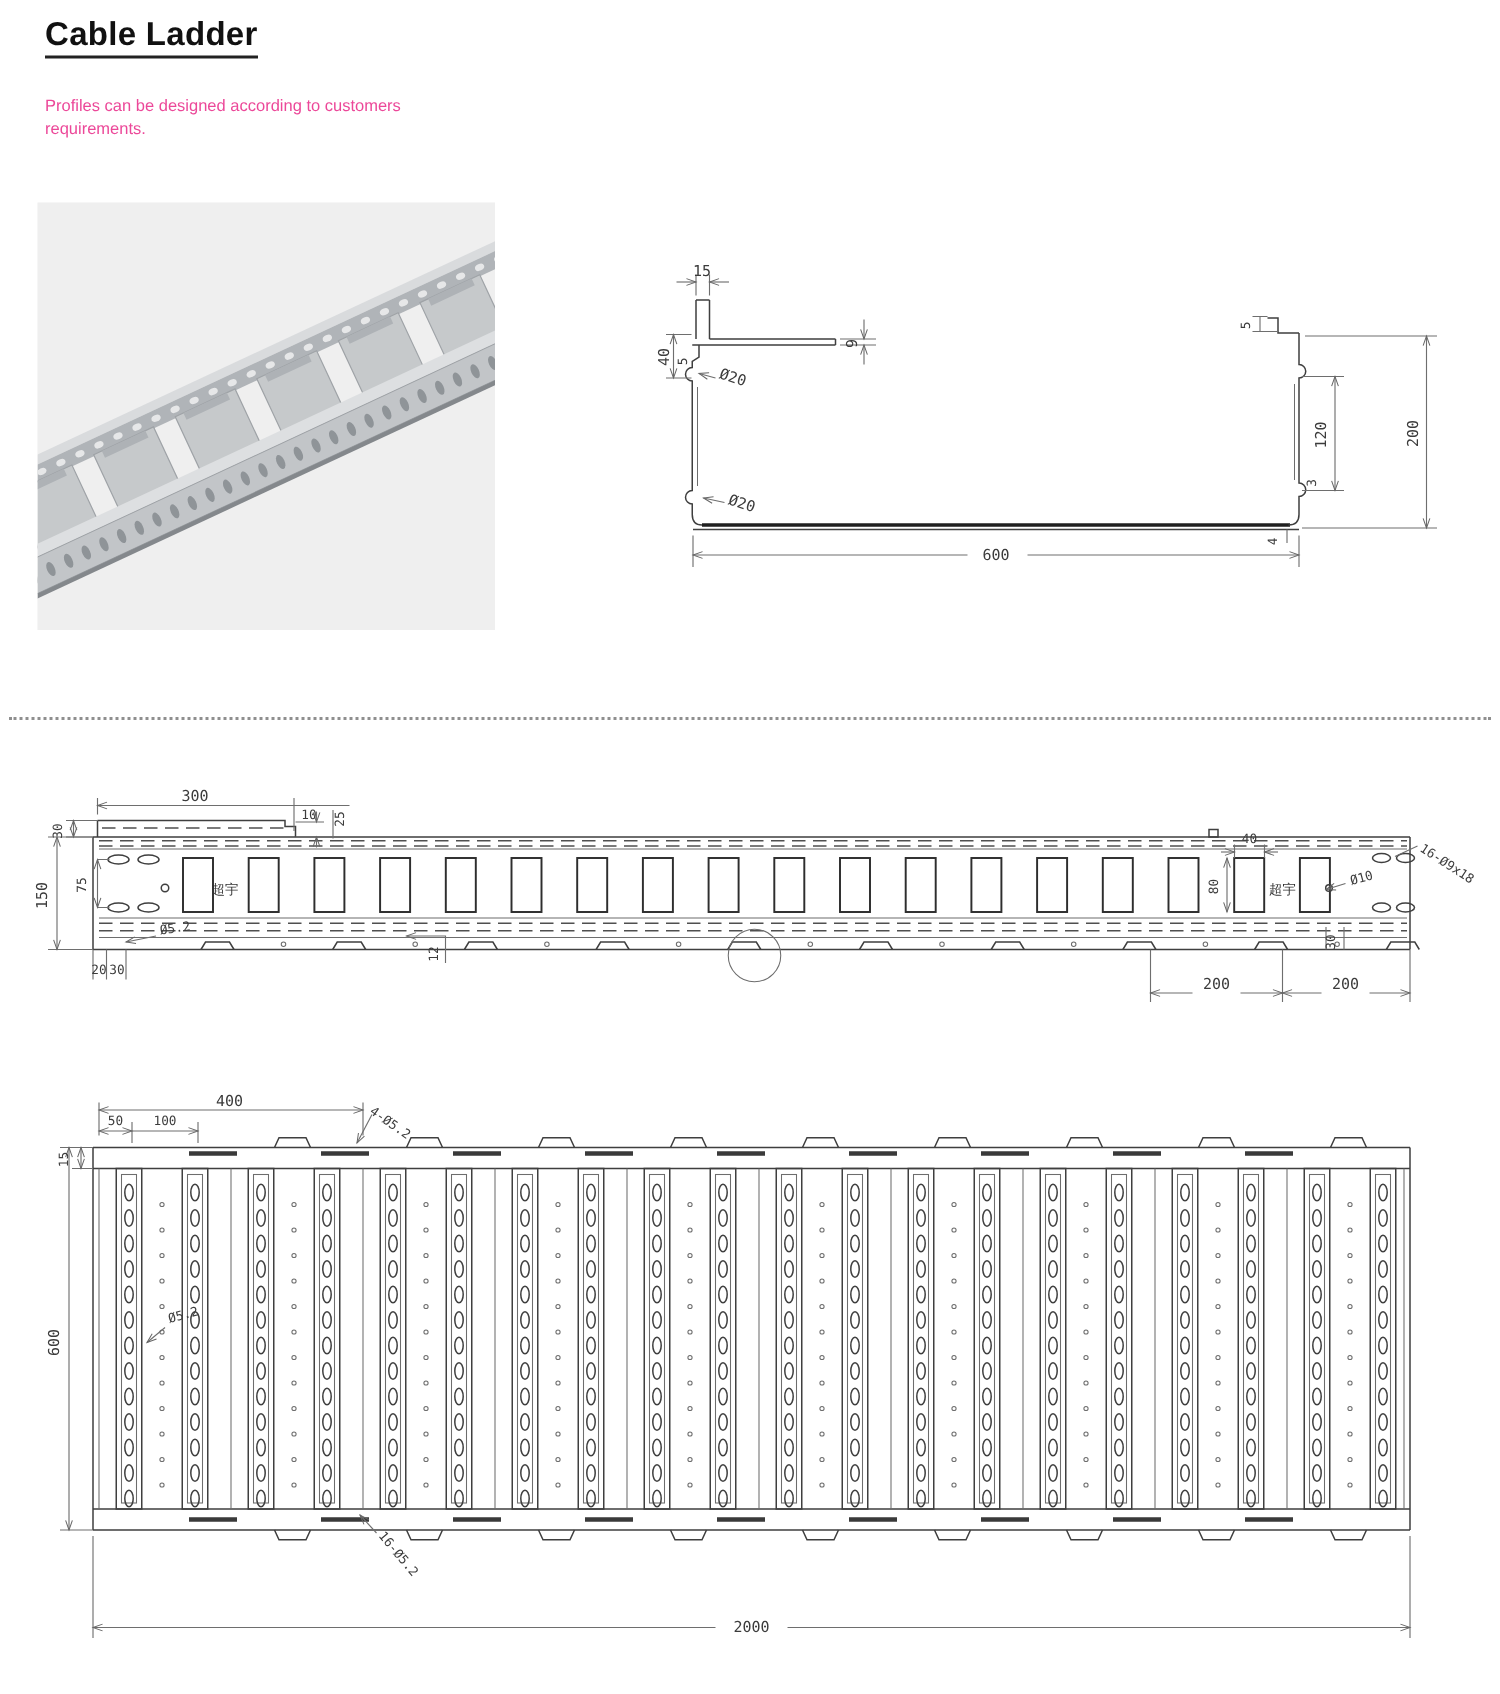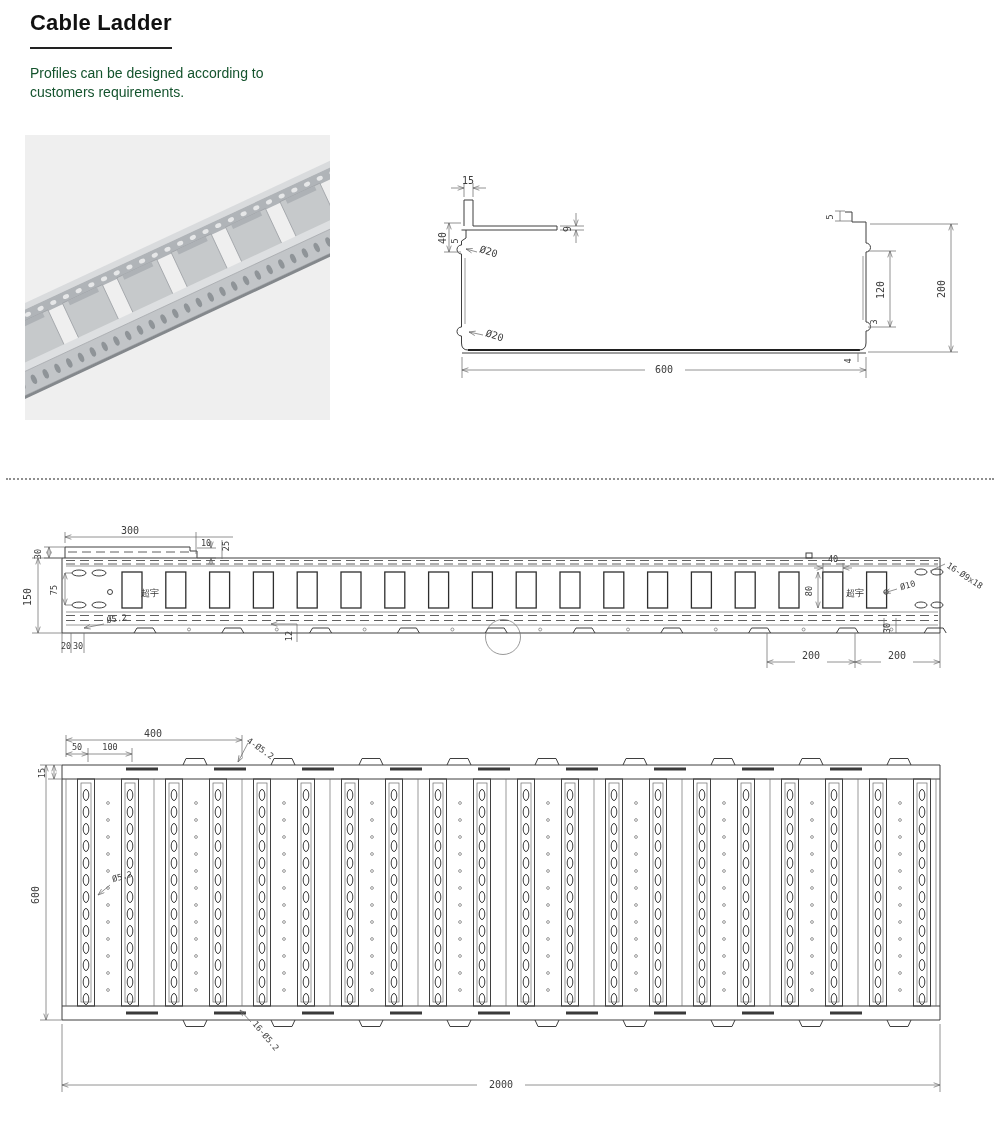--- a/index.html
+++ b/index.html
@@ -1,20 +1,20 @@
 <!DOCTYPE html>
 <html><head>
 <meta charset="utf-8">
 <style>
   html,body{margin:0;padding:0;background:#fff;}
   .page{position:relative;width:1000px;height:1129px;background:#ffffff;overflow:hidden;
         font-family:"Liberation Sans",sans-serif;}
   .title{position:absolute;left:30px;top:10px;font-size:22px;font-weight:bold;color:#111;
-         border-bottom:2px solid #222;padding-bottom:11px;letter-spacing:.2px;}
-  .desc{position:absolute;left:30px;top:64px;width:300px;font-size:14px;color:#14532d;line-height:1.33;}
+         border-bottom:2px solid #222;padding-bottom:1px;letter-spacing:.2px;}
+  .desc{position:absolute;left:30px;top:64px;width:300px;font-size:11px;color:#ec4899;line-height:1.33;}
   .photo{position:absolute;left:25px;top:135px;width:305px;height:285px;background:#efefef;overflow:hidden;}
   .sep{position:absolute;left:6px;top:478px;width:988px;border-top:2px dotted #8f8f8f;}
   svg.drw{position:absolute;overflow:visible;}
   .ln{fill:none;stroke:#3f3f3f;stroke-width:1;}
   .thin{fill:none;stroke:#6d6d6d;stroke-width:.7;}
   .thick{fill:none;stroke:#1f1f1f;stroke-width:2.2;}
   .dim{fill:none;stroke:#6e6e6e;stroke-width:.75;}
   .dash{fill:none;stroke:#4f4f4f;stroke-width:.9;stroke-dasharray:9 5;}
   .slot{fill:#ffffff;stroke:#2e2e2e;stroke-width:1.3;}
   .fill-dark{fill:#3a3a3a;stroke:none;}

